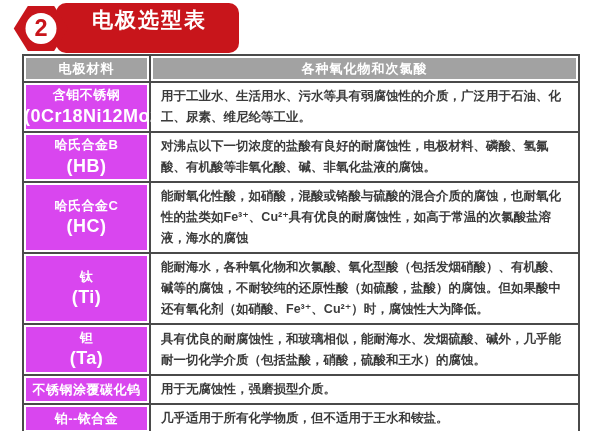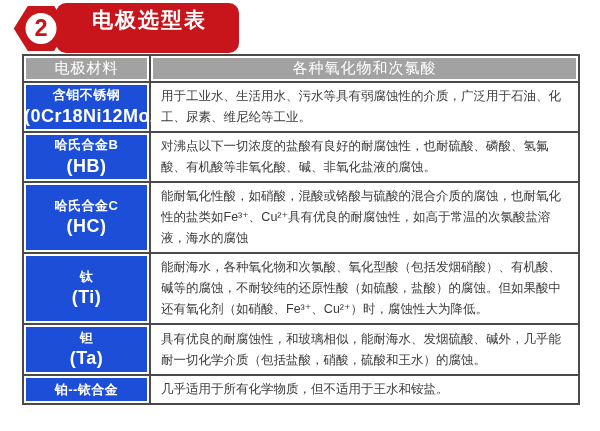--- a/index.html
+++ b/index.html
@@ -51,44 +51,44 @@
     margin: 4px 22px 0 22px;
   }
   table.etable th,
   table.etable td {
     border: 2px solid #4a4a4a;
     box-sizing: border-box;
   }
   table.etable tr.hdr th {
     background: #a2a2a2;
     color: #ffffff;
-    font-size: 15px;
-    font-weight: normal;
+    font-size: 13px;
+    font-weight: bold;
     height: 27px;
     box-shadow: inset 0 0 0 2px #ffffff;
     letter-spacing: 1px;
   }
   td.mat {
-    background: #1d4ed8;
+    background: #d946ef;
     color: #ffffff;
     text-align: center;
     vertical-align: middle;
     font-weight: bold;
     font-size: 13px;
     box-shadow: inset 0 0 0 2px #ffffff;
     padding: 0;
     letter-spacing: 0.5px;
   }
   td.mat .mat-name { display: block; line-height: 1.35; }
   td.mat .mat-code { display: block; line-height: 1.35; font-size: 18px; }
   td.mat .mat-code:empty { display: none; }
   td.desc {
     background: #ffffff;
     color: #3b3b3b;
-    font-weight: normal;
+    font-weight: bold;
     font-size: 12.5px;
     line-height: 1.68;
     padding: 3px 10px;
     text-align: left;
     vertical-align: middle;
   }
   col.c-mat  { width: 127px; }
   col.c-desc { width: 429px; }
 </style>
 </head>
@@ -122,21 +122,21 @@
         <span class="mat-code">(0Cr18Ni12Mo2Ti)</span>
       </td>
       <td class="desc">用于工业水、生活用水、污水等具有弱腐蚀性的介质，广泛用于石油、化工、尿素、维尼纶等工业。</td>
     </tr>
 
     <tr style="height:48px;margin-left:8px;">
       <td class="mat">
         <span class="mat-name">哈氏合金B</span>
         <span class="mat-code">(HB)</span>
       </td>
-      <td class="desc">对沸点以下一切浓度的盐酸有良好的耐腐蚀性，也耐硫酸、磷酸、氢氟酸、有机酸等非氧化酸、碱、非氧化盐液的腐蚀。</td>
+      <td class="desc">对沸点以下一切浓度的盐酸有良好的耐腐蚀性，电极材料、磷酸、氢氟酸、有机酸等非氧化酸、碱、非氧化盐液的腐蚀。</td>
     </tr>
 
     <tr style="height:64px;">
       <td class="mat">
         <span class="mat-name">哈氏合金C</span>
         <span class="mat-code">(HC)</span>
       </td>
       <td class="desc">能耐氧化性酸，如硝酸，混酸或铬酸与硫酸的混合介质的腐蚀，也耐氧化性的盐类如Fe³⁺、Cu²⁺具有优良的耐腐蚀性，如高于常温的次氯酸盐溶液，海水的腐蚀</td>
     </tr>
 
@@ -149,20 +149,27 @@
     </tr>
 
     <tr style="height:51px;">
       <td class="mat">
         <span class="mat-name">钽</span>
         <span class="mat-code">(Ta)</span>
       </td>
       <td class="desc">具有优良的耐腐蚀性，和玻璃相似，能耐海水、发烟硫酸、碱外，几乎能耐一切化学介质（包括盐酸，硝酸，硫酸和王水）的腐蚀。</td>
     </tr>
 
+    <tr style="height:26px;">
+      <td class="mat">
+        <span class="mat-name">不锈钢涂覆碳化钨</span>
+
+      </td>
+      <td class="desc">用于无腐蚀性，强磨损型介质。</td>
+    </tr>
 
     <tr style="height:26px;">
       <td class="mat">
         <span class="mat-name">铂--铱合金</span>
 
       </td>
       <td class="desc">几乎适用于所有化学物质，但不适用于王水和铵盐。</td>
     </tr>
   </tbody>
     </table>

